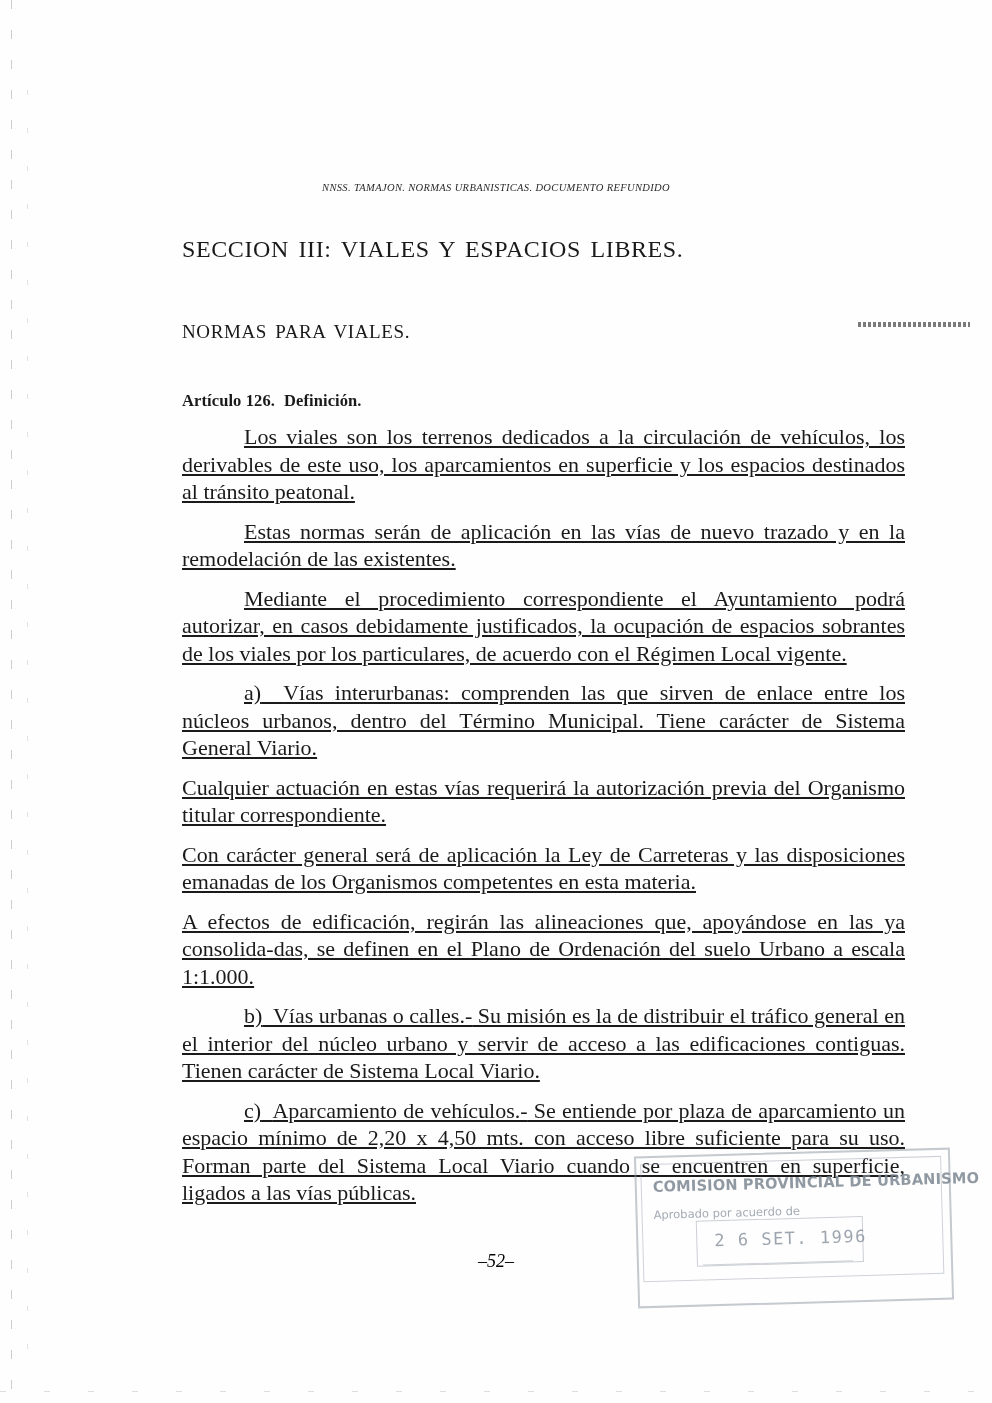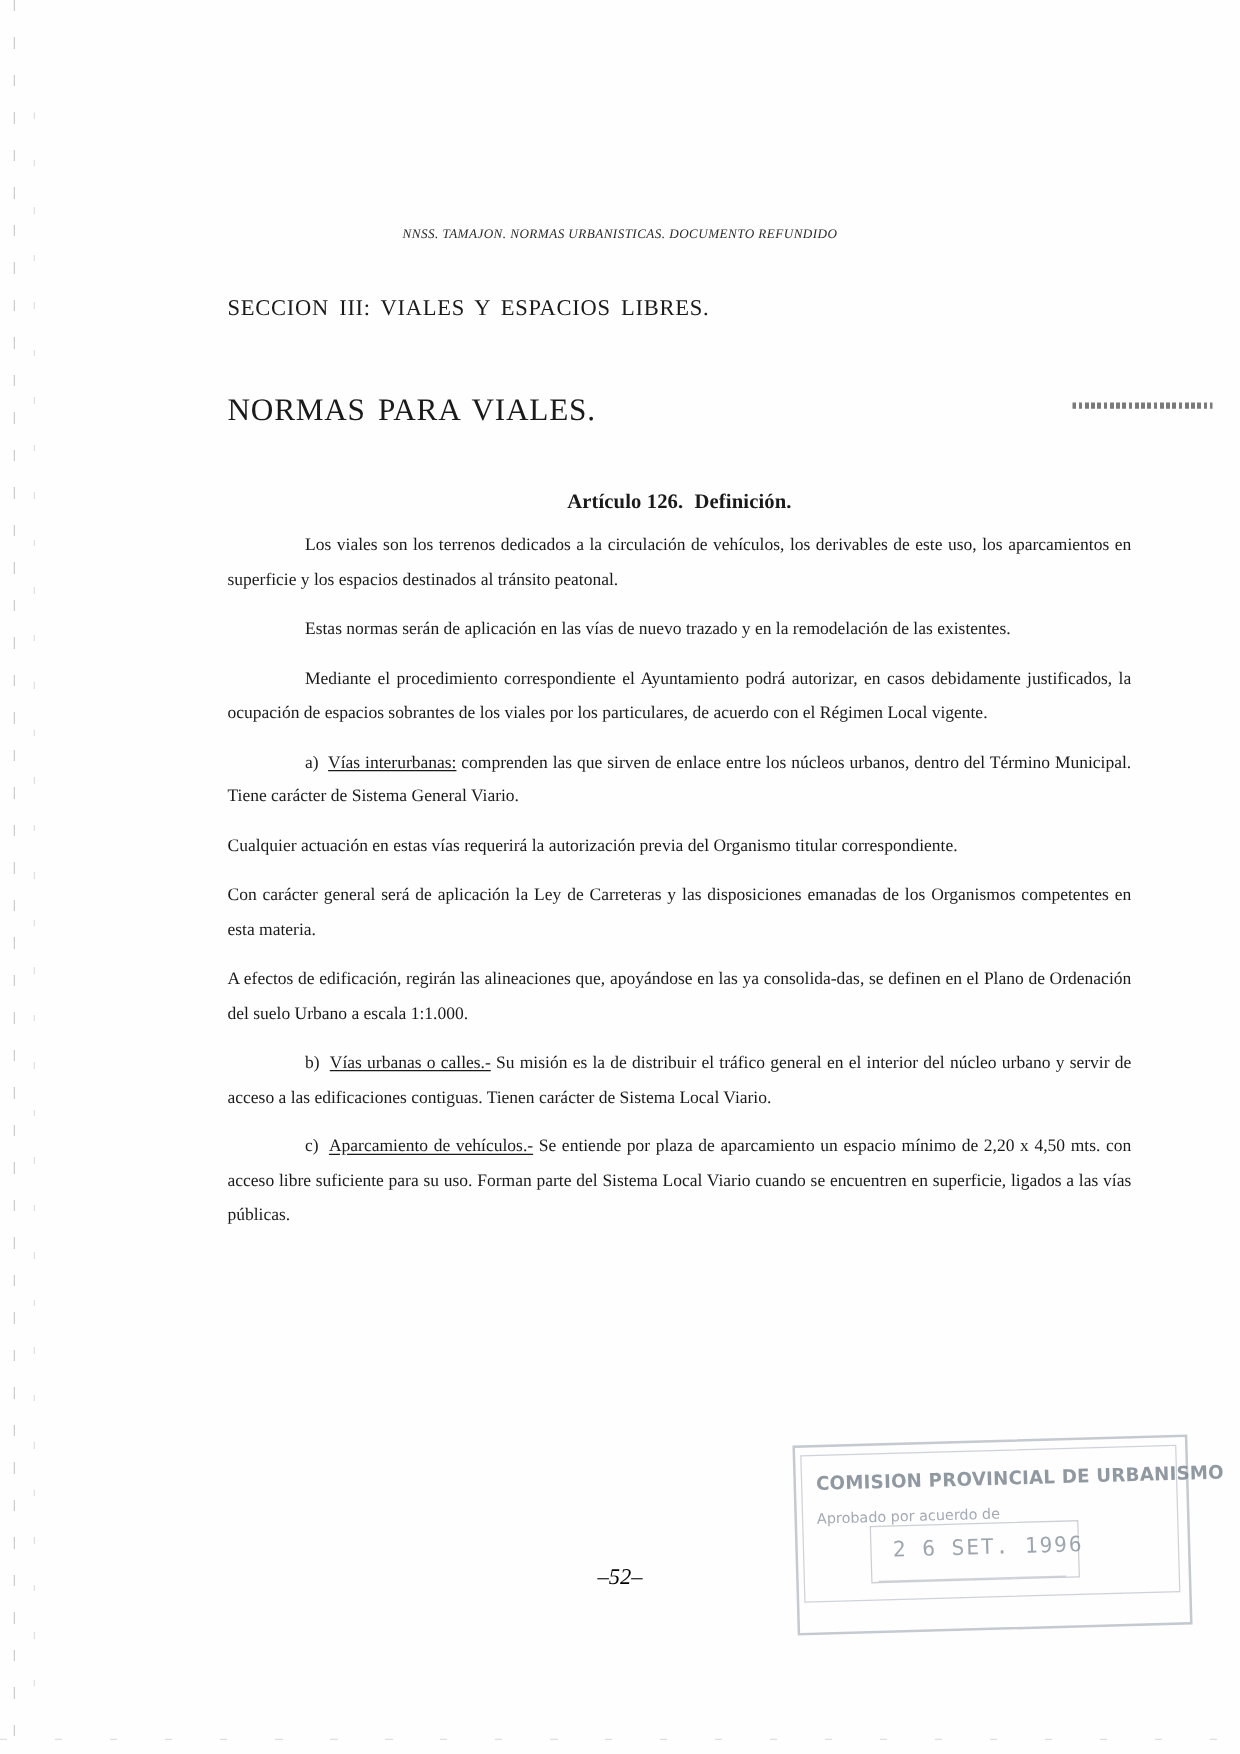--- a/index.html
+++ b/index.html
@@ -78,53 +78,53 @@
 
   
   .content {
     position: absolute;
     left: 182px;
     top: 236px;
     width: 723px;
   }
 
   .section-title {
-    font-size: 18px;
+    font-size: 24px;
     letter-spacing: 0.6px;
     margin: 0 0 0 0;
     font-weight: normal;
     word-spacing: 3px;
   }
   .subsection-title {
-    font-size: 25px;
+    font-size: 19px;
     letter-spacing: 0.6px;
     margin: 58px 0 0 0;
     font-weight: normal;
     word-spacing: 3px;
   }
 
   .article-heading {
     font-weight: bold;
     font-size: 16.5px;
     margin: 48px 0 0 0;
     letter-spacing: 0.1px;
-    text-align: center;
   }
   .article-heading .gap {
     display: inline-block;
     width: 9px;
   }
 
   p.body {
-    font-size: 14px;
+    font-size: 22px;
     line-height: 27.5px;
     text-align: justify;
     text-justify: inter-word;
     margin: 12px 0 0 0;
     hyphens: none;
+    text-decoration: underline;
   }
   p.body.indent {
     text-indent: 62px;
   }
   p.body.gap-lg {
   }
   u.underline {
     text-decoration: underline;
     text-underline-offset: 2px;
   }

